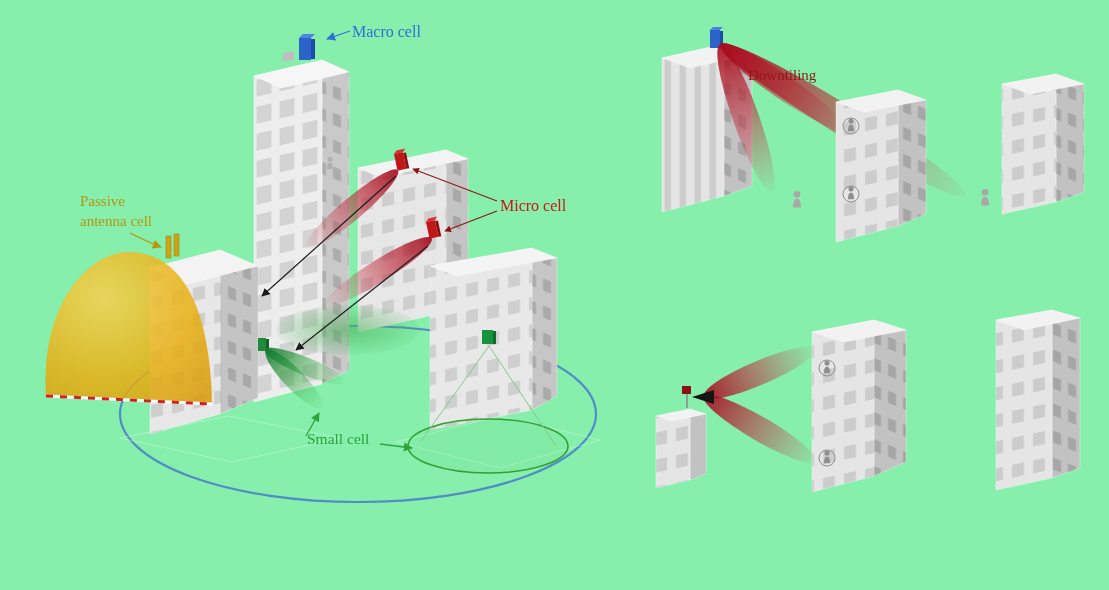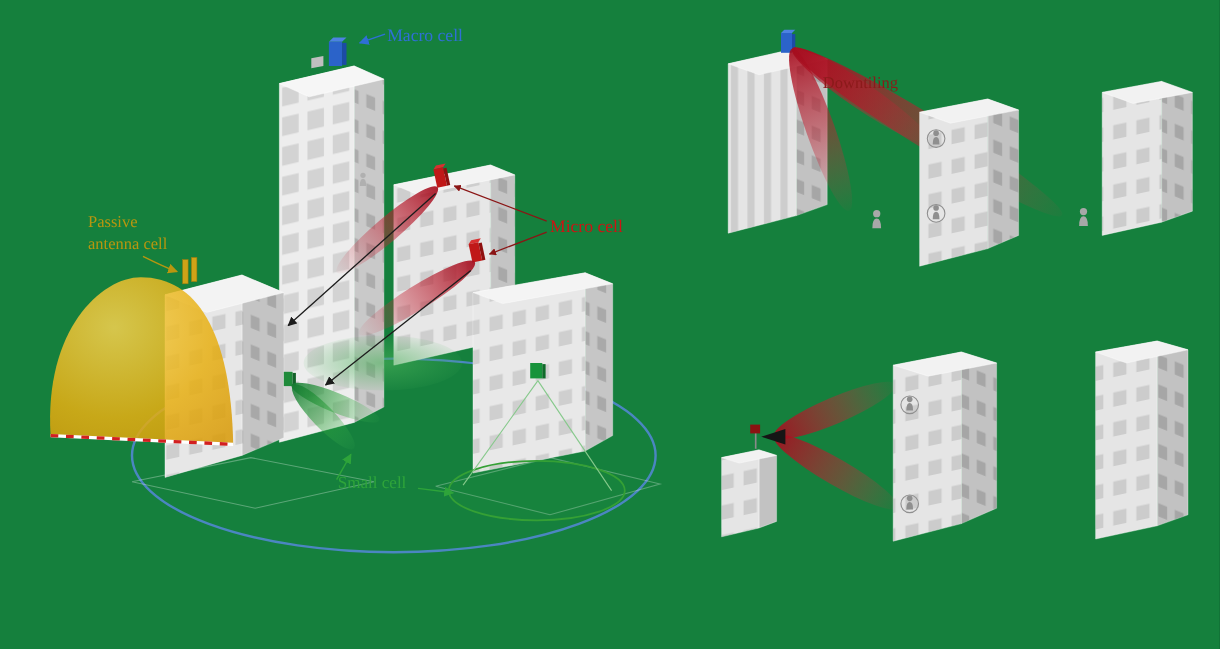--- a/index.html
+++ b/index.html
@@ -1,16 +1,16 @@
 <!DOCTYPE html>
 <html><head>
 <meta charset="utf-8">
 <style>
   html,body{margin:0;padding:0;background:#000;}
-  .canvas{position:relative;width:1109px;height:590px;background:#15803d;overflow:hidden;}
+  .canvas{position:relative;width:1109px;height:590px;background:#86efac;overflow:hidden;}
   svg{display:block;}
   text{font-family:"Liberation Serif","DejaVu Serif",serif;}
 </style>
 </head>
 <body>
 
 <div class="canvas">
 <svg width="1109" height="590" viewBox="0 0 1109 590">
   <defs>
     <linearGradient id="beamRed" x1="0" y1="0" x2="1" y2="0">

